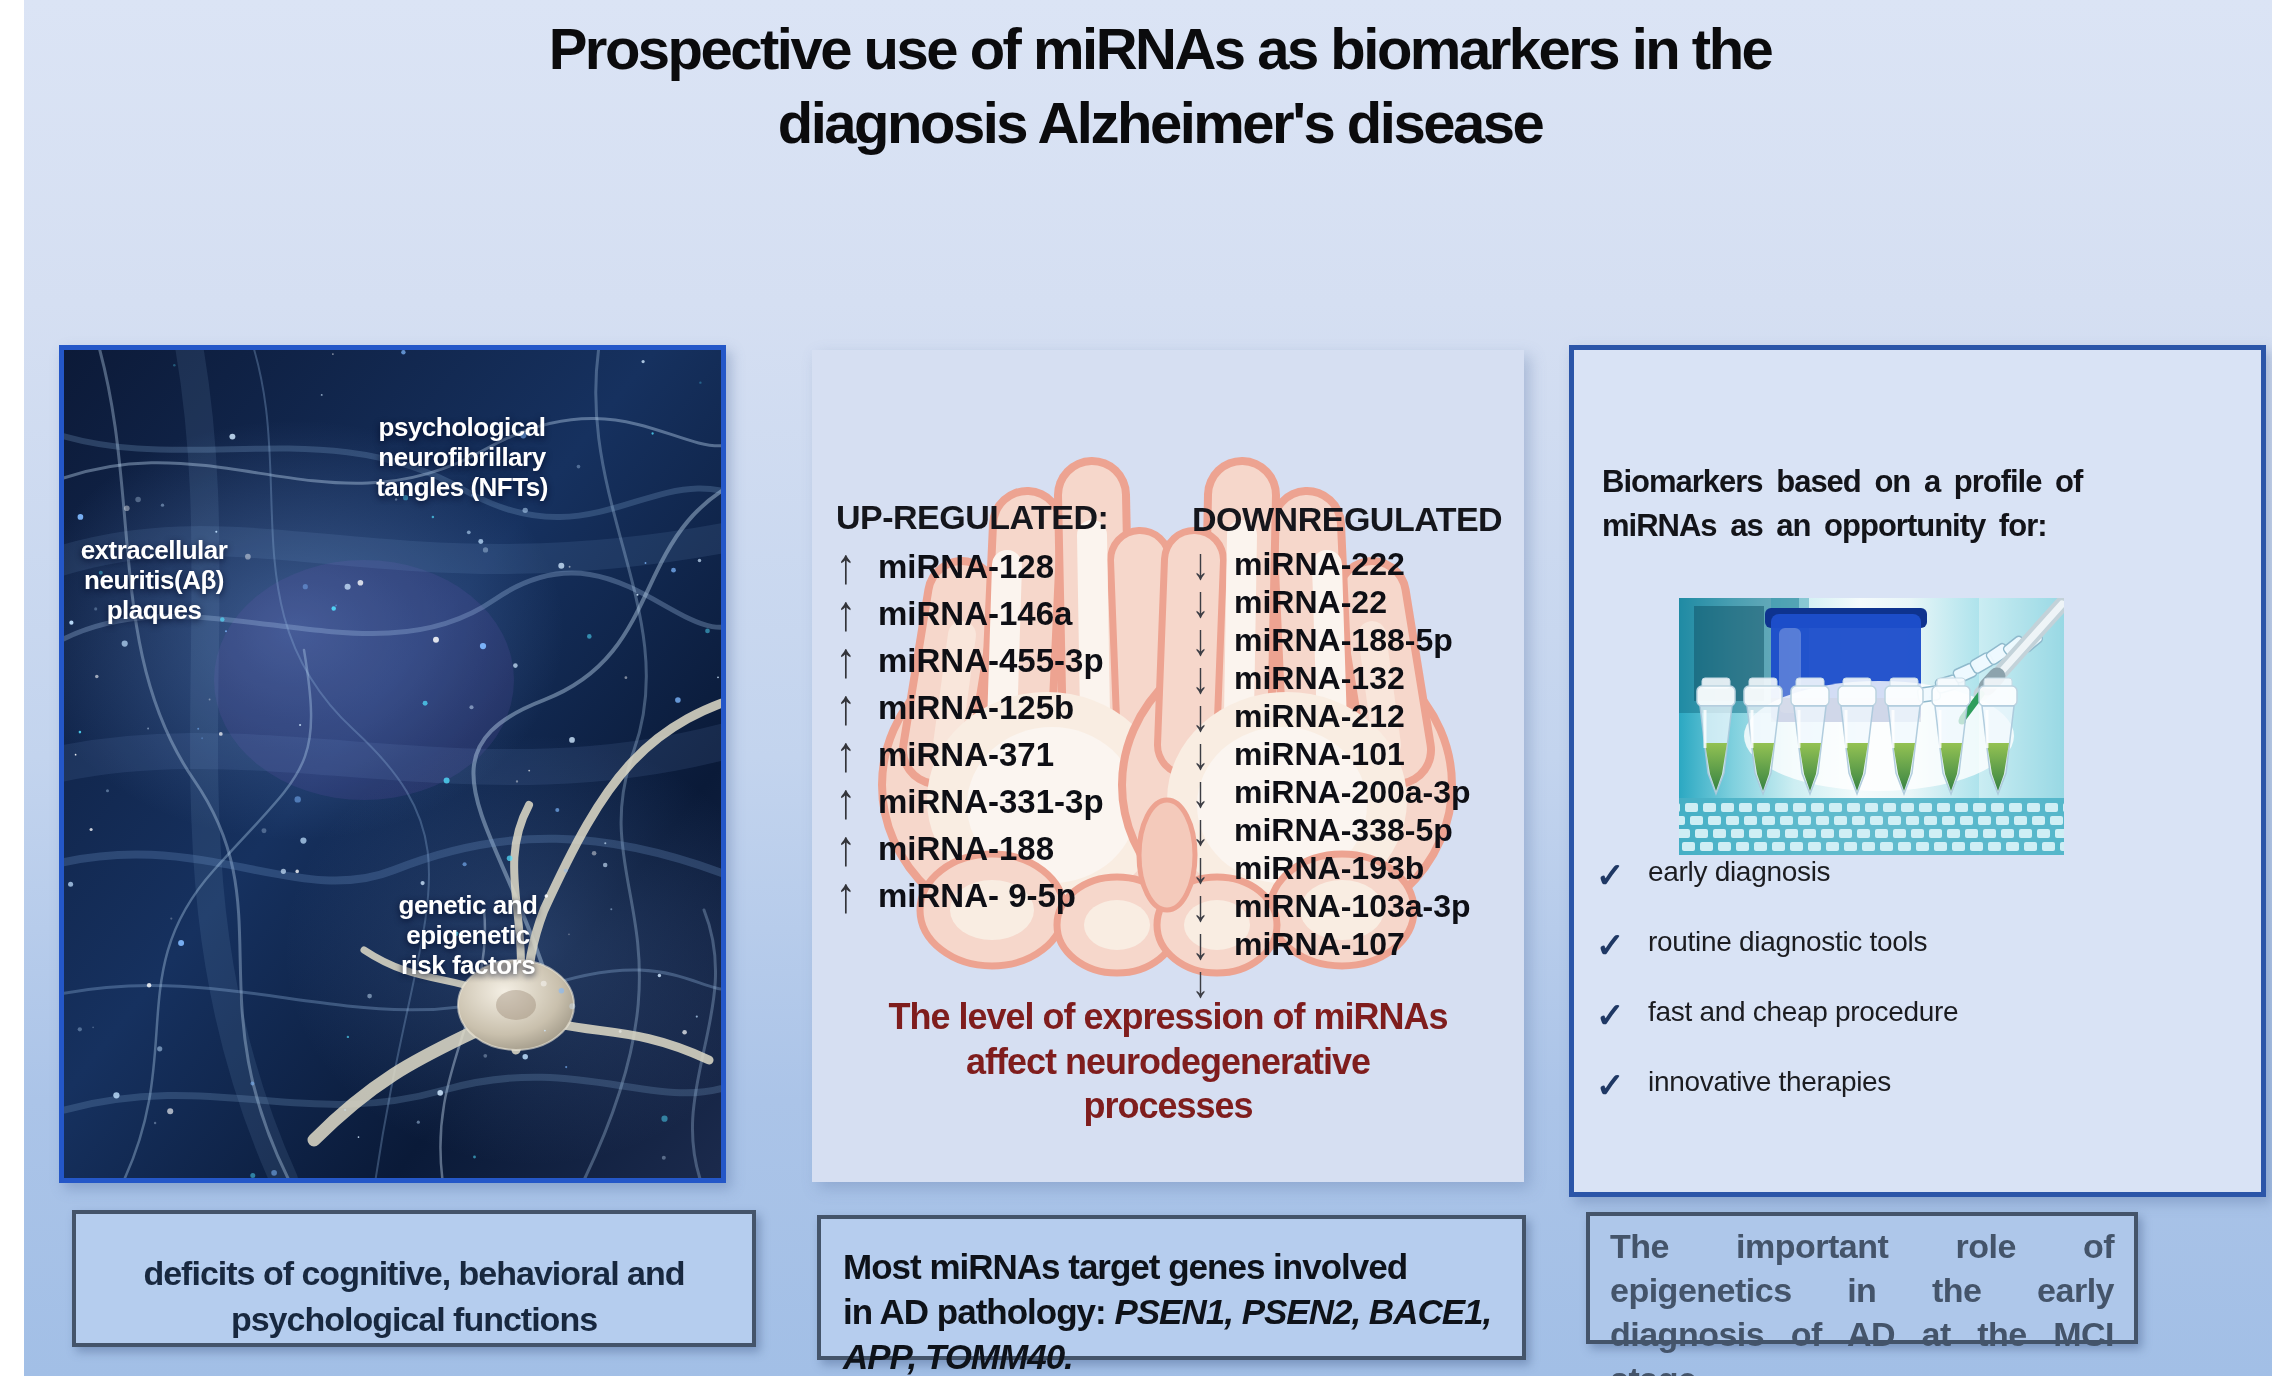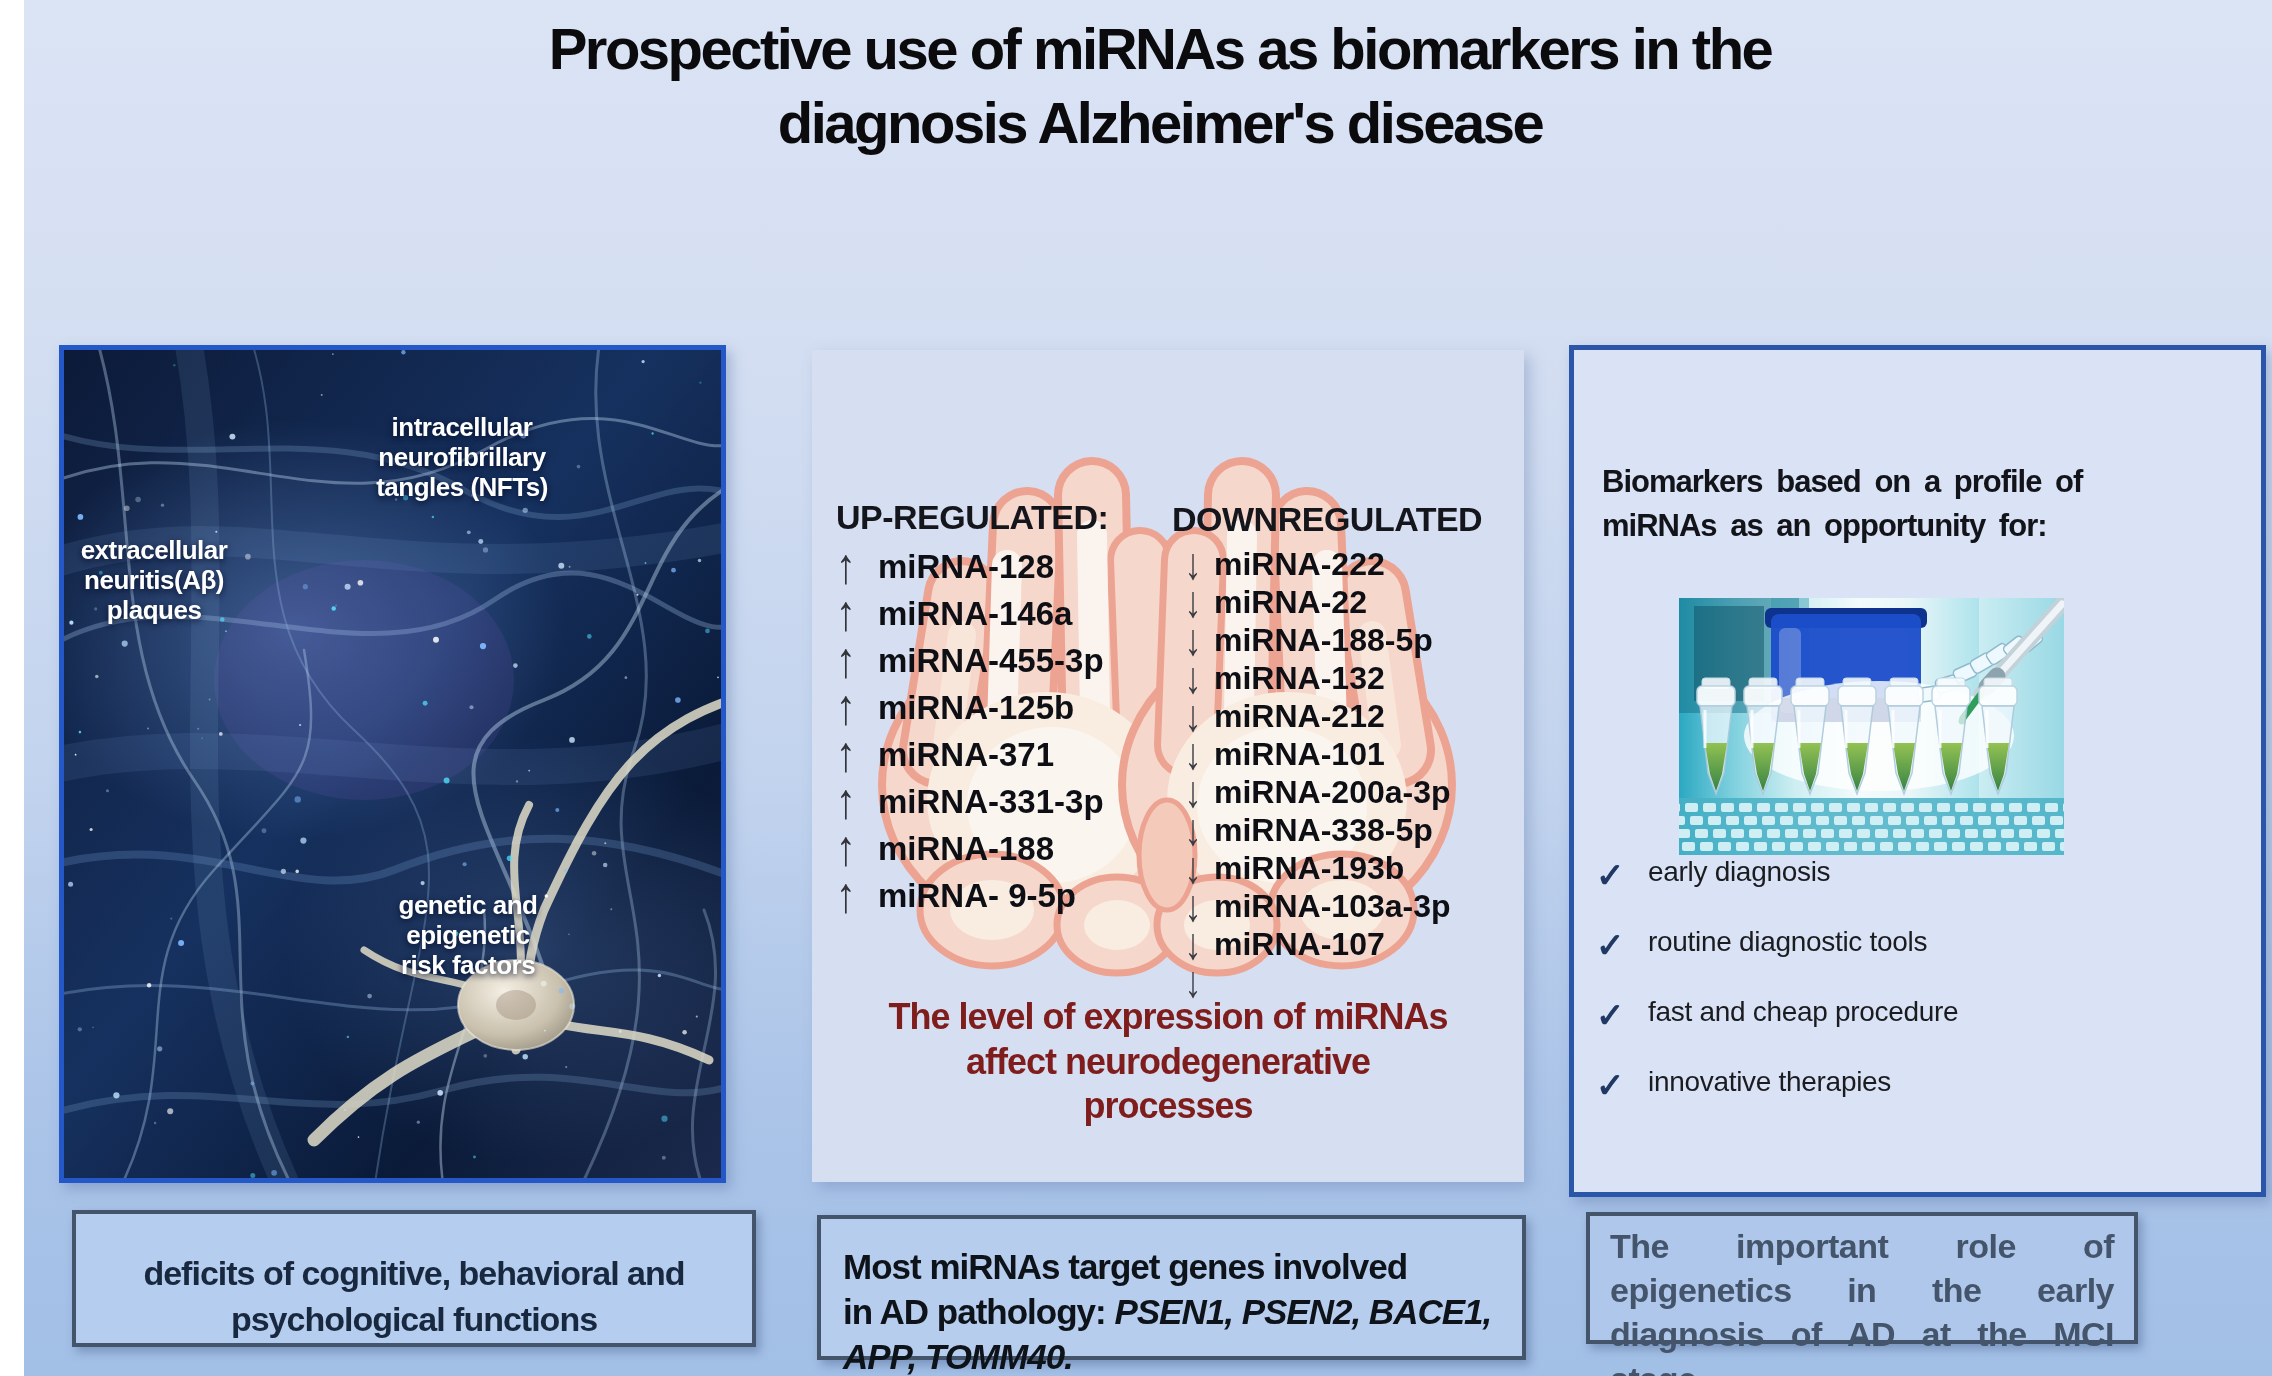--- a/index.html
+++ b/index.html
@@ -21,21 +21,21 @@
     font-size:26px;line-height:1.16;letter-spacing:-.5px;text-shadow:0 2px 6px rgba(0,10,40,.85);}
   .lbl-tangles{left:238px;top:62px;}
   .lbl-plaques{left:-70px;top:185px;}
   .lbl-risk{left:244px;top:540px;}
 
   .middle-panel{left:788px;top:350px;width:712px;height:832px;background:#d6dff2;
     box-shadow:6px 6px 14px rgba(95,120,165,.35);}
   .middle-panel svg.brain{position:absolute;left:30px;top:35px;width:650px;height:620px;}
   .list{position:absolute;}
   .up-list{left:24px;top:148px;}
-  .down-list{left:360px;top:150px;text-align:center;}
+  .down-list{left:380px;top:150px;}
   .list-header{font-size:34px;font-weight:bold;color:#15161c;letter-spacing:-.5px;margin-bottom:6px;}
   .list-row{display:flex;align-items:center;font-size:33px;font-weight:bold;color:#0e0f15;}
   .up-list .list-row{height:47px;}
   .down-list .list-row{height:38px;font-size:32px;}
   .arrow{display:inline-block;width:42px;font-weight:400;color:#33343a;}
   .arrow.up{font-size:40px;transform:scaleY(1.25);transform-origin:center;}
   .arrow.down{font-size:34px;transform:scaleY(1.3);transform-origin:center;color:#3c3d44;}
   .note{position:absolute;left:5%;width:90%;top:645px;text-align:center;
     font-size:36px;font-weight:bold;letter-spacing:-1px;line-height:1.24;color:#7f1d1d;}
 
@@ -235,21 +235,21 @@
           <circle cx="514.5" cy="116.6" r="1.84" fill="#bfe0ff" opacity="0.35"></circle>
           <circle cx="541.2" cy="515.0" r="2.26" fill="#cfe8ff" opacity="0.63"></circle>
           <circle cx="588.6" cy="83.5" r="1.16" fill="#52e0ff" opacity="0.78"></circle>
           <circle cx="493.3" cy="459.9" r="2.02" fill="#7fb9ff" opacity="0.66"></circle>
           <circle cx="525.3" cy="286.4" r="2.29" fill="#52e0ff" opacity="0.55"></circle>
           <circle cx="241.3" cy="236.7" r="2.58" fill="#7fb9ff" opacity="0.44"></circle>
           <circle cx="138.1" cy="388.2" r="1.00" fill="#7fb9ff" opacity="0.32"></circle>
           <circle cx="117.1" cy="593.1" r="2.98" fill="#7fb9ff" opacity="0.91"></circle>
         </g>
     </svg>
-    <div class="img-label lbl-tangles pre">intracellular
+    <div class="img-label lbl-tangles pre">psychological
 neurofibrillary
 tangles (NFTs)</div>
     <div class="img-label lbl-plaques pre">extracellular
 neuritis(Aβ)
 plaques</div>
     <div class="img-label lbl-risk pre">genetic and
 epigenetic
 risk factors</div>
   </section>
 

